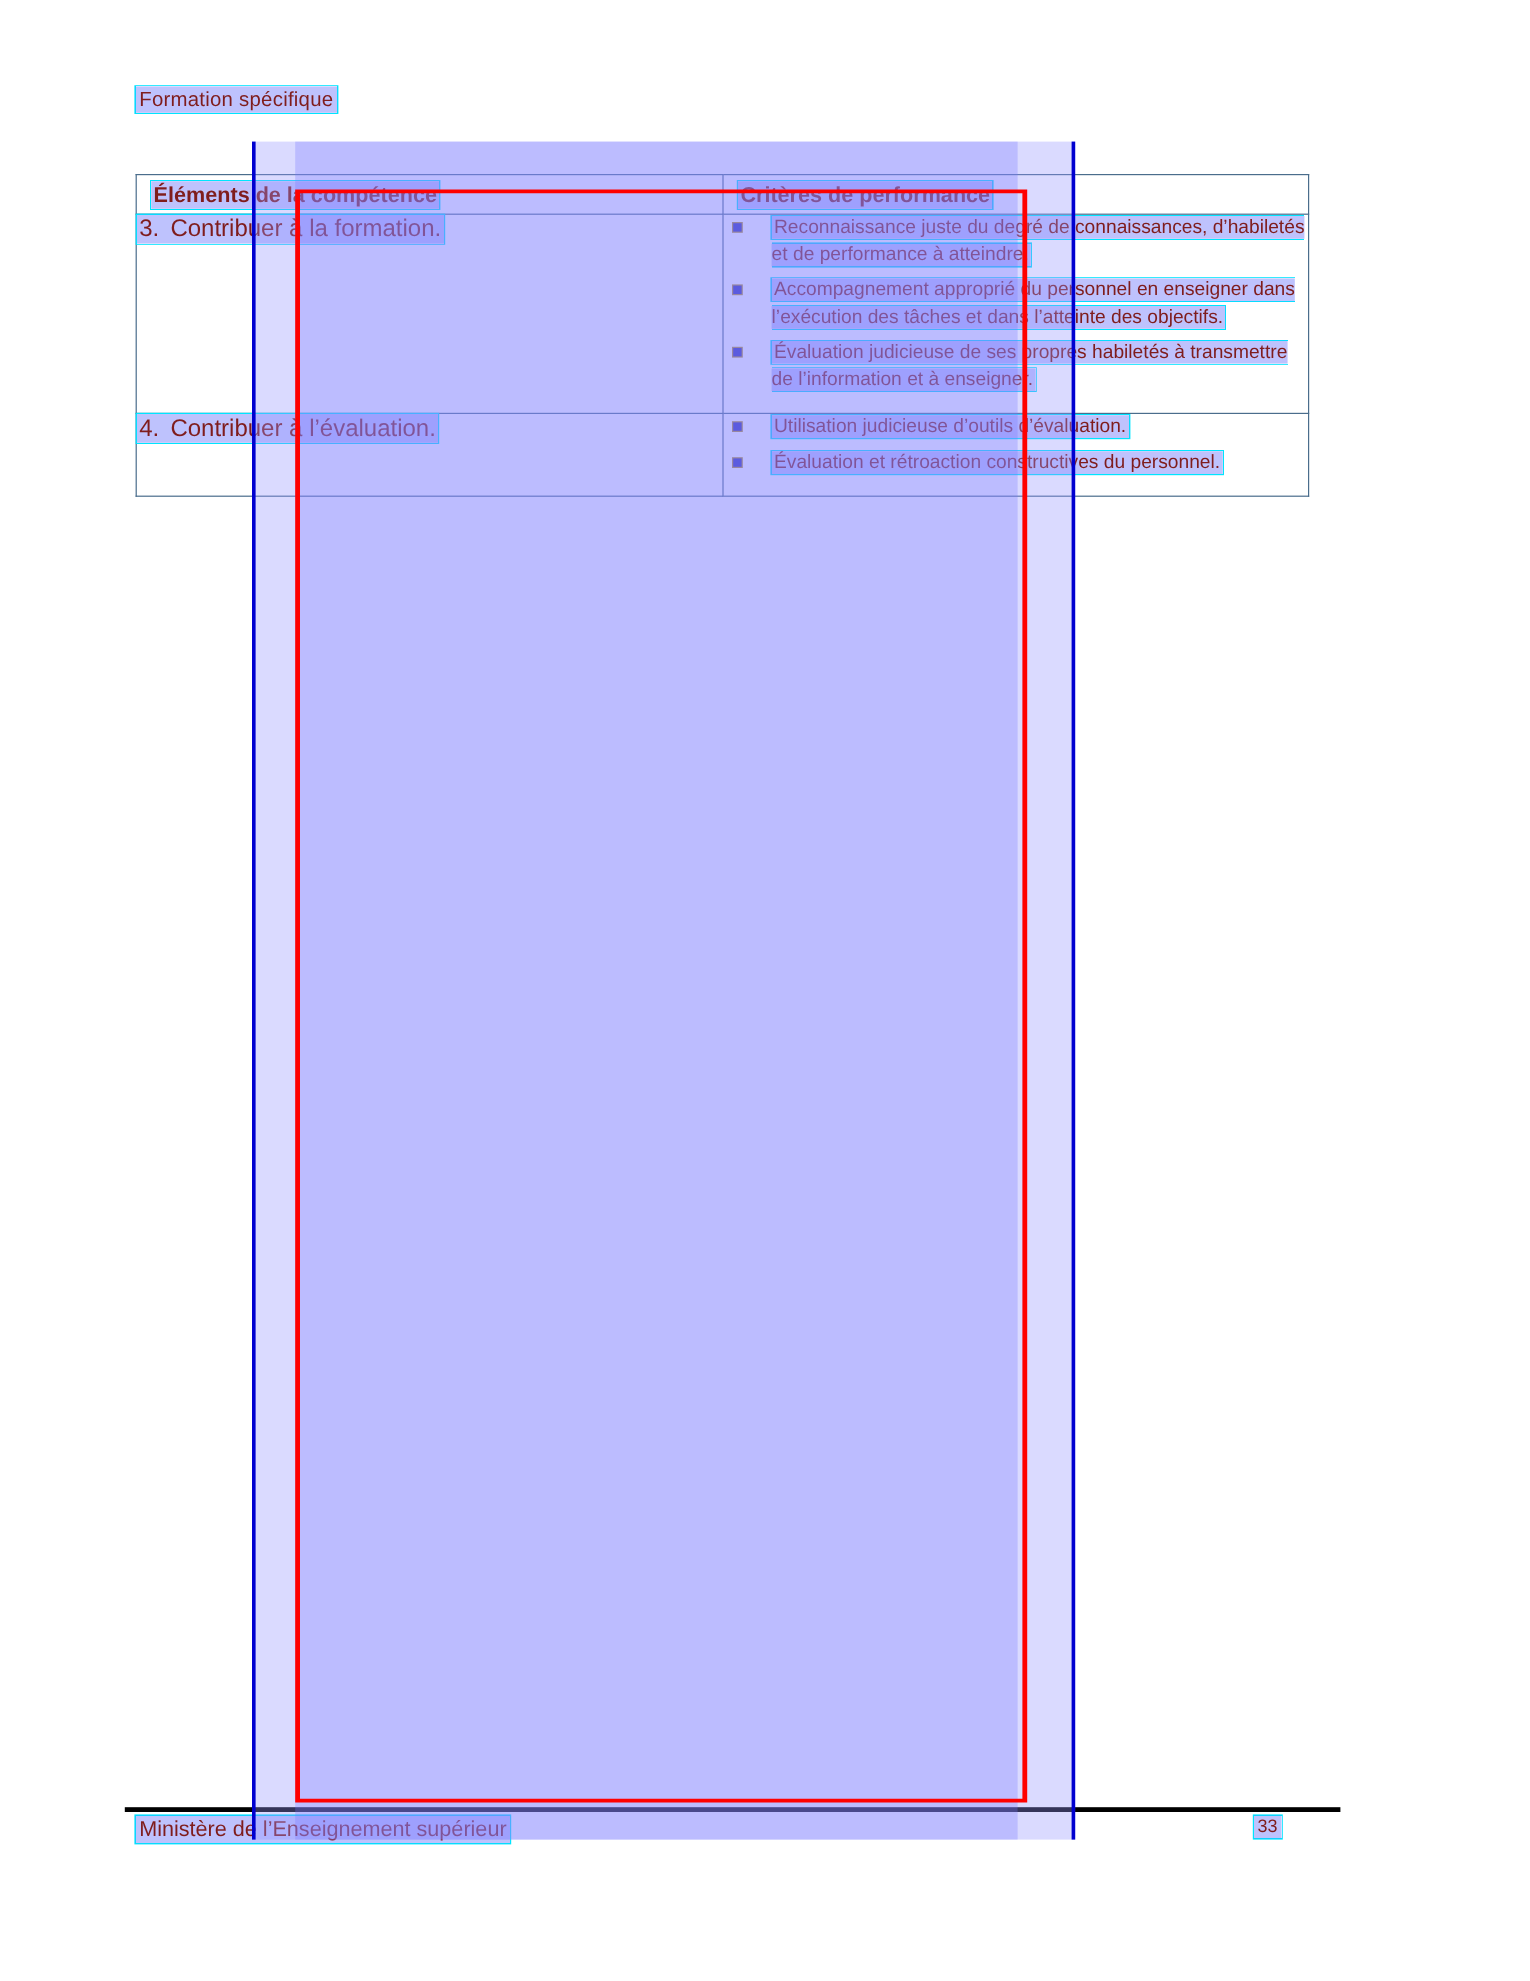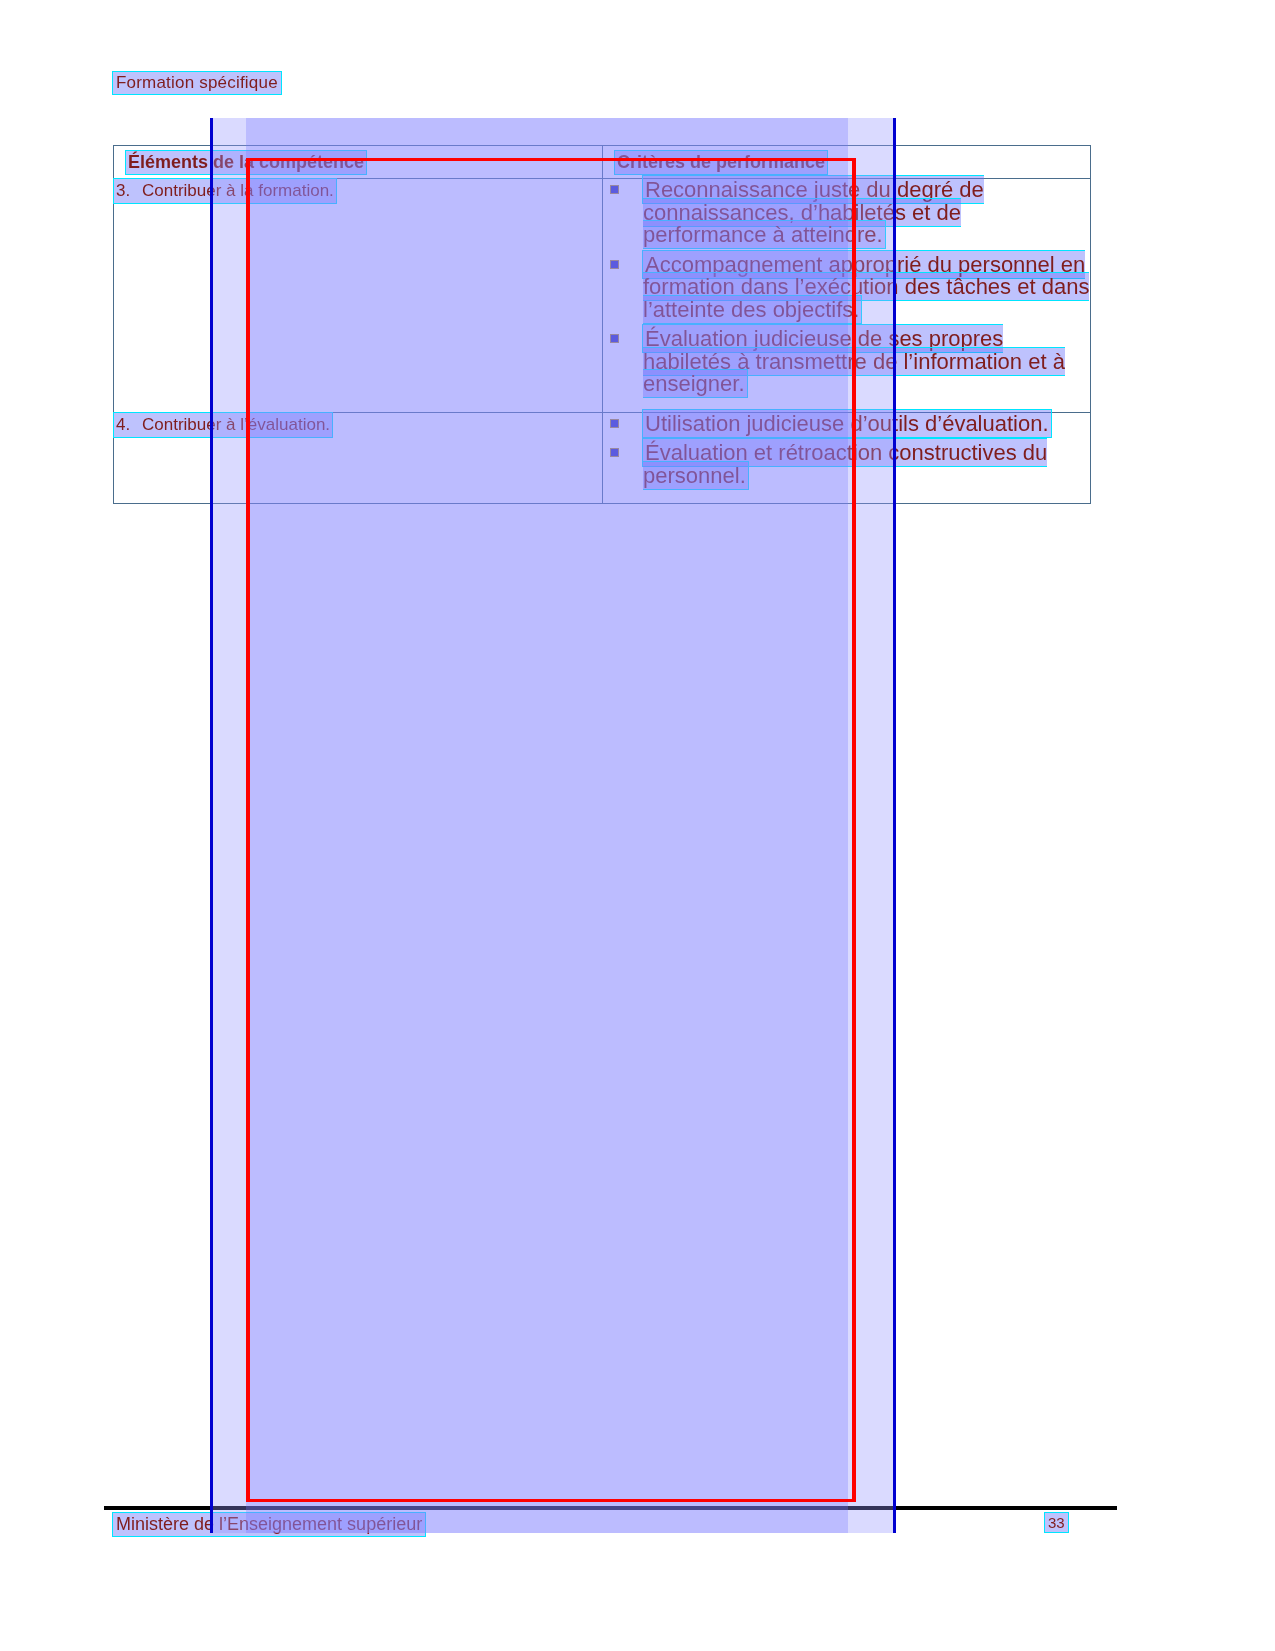--- a/index.html
+++ b/index.html
@@ -102,41 +102,41 @@
     font-size: 18px;
     font-weight: bold;
     padding: 1px 2px;
     white-space: nowrap;
   }
 
   .el-cell {
     padding: 10px 10px 12px 12px;
   }
   .el-line {
-    font-size: 17px;
+    font-size: 20px;
     line-height: 22px;
     display: inline-block;
     padding: 1px 2px;
     white-space: nowrap;
   }
   .el-num { display: inline-block; width: 26px; }
 
   .crit-cell {
     padding: 8px 14px 10px 10px;
   }
   ul.crit-list {
     margin: 0;
     padding: 0;
     list-style: none;
   }
   ul.crit-list li {
     position: relative;
     padding-left: 40px;
     margin-bottom: 7px;
-    font-size: 22px;
+    font-size: 16px;
     line-height: 22.5px;
   }
   ul.crit-list li:last-child { margin-bottom: 16px; }
   ul.crit-list li .bullet {
     position: absolute;
     left: 8px;
     top: 7px;
     width: 7px;
     height: 7px;
     background: #2a2ab8;
@@ -201,21 +201,21 @@
           <span class="el-line hl"><span class="el-num">3.</span><span>Contribuer à la formation.</span></span>
         </td>
         <td class="crit-cell">
           <ul class="crit-list">
             <li>
               <span class="bullet"></span>
               <span class="crit-text hl">Reconnaissance juste du degré de connaissances, d’habiletés et de performance à atteindre.</span>
             </li>
             <li>
               <span class="bullet"></span>
-              <span class="crit-text hl">Accompagnement approprié du personnel en formation dans l’exécution des tâches et dans l’atteinte des objectifs.</span>
+              <span class="crit-text hl">Accompagnement approprié du personnel en enseigner dans l’exécution des tâches et dans l’atteinte des objectifs.</span>
             </li>
             <li>
               <span class="bullet"></span>
               <span class="crit-text hl">Évaluation judicieuse de ses propres habiletés à transmettre de l’information et à enseigner.</span>
             </li>
           </ul>
         </td>
       </tr>
 
       <tr>

